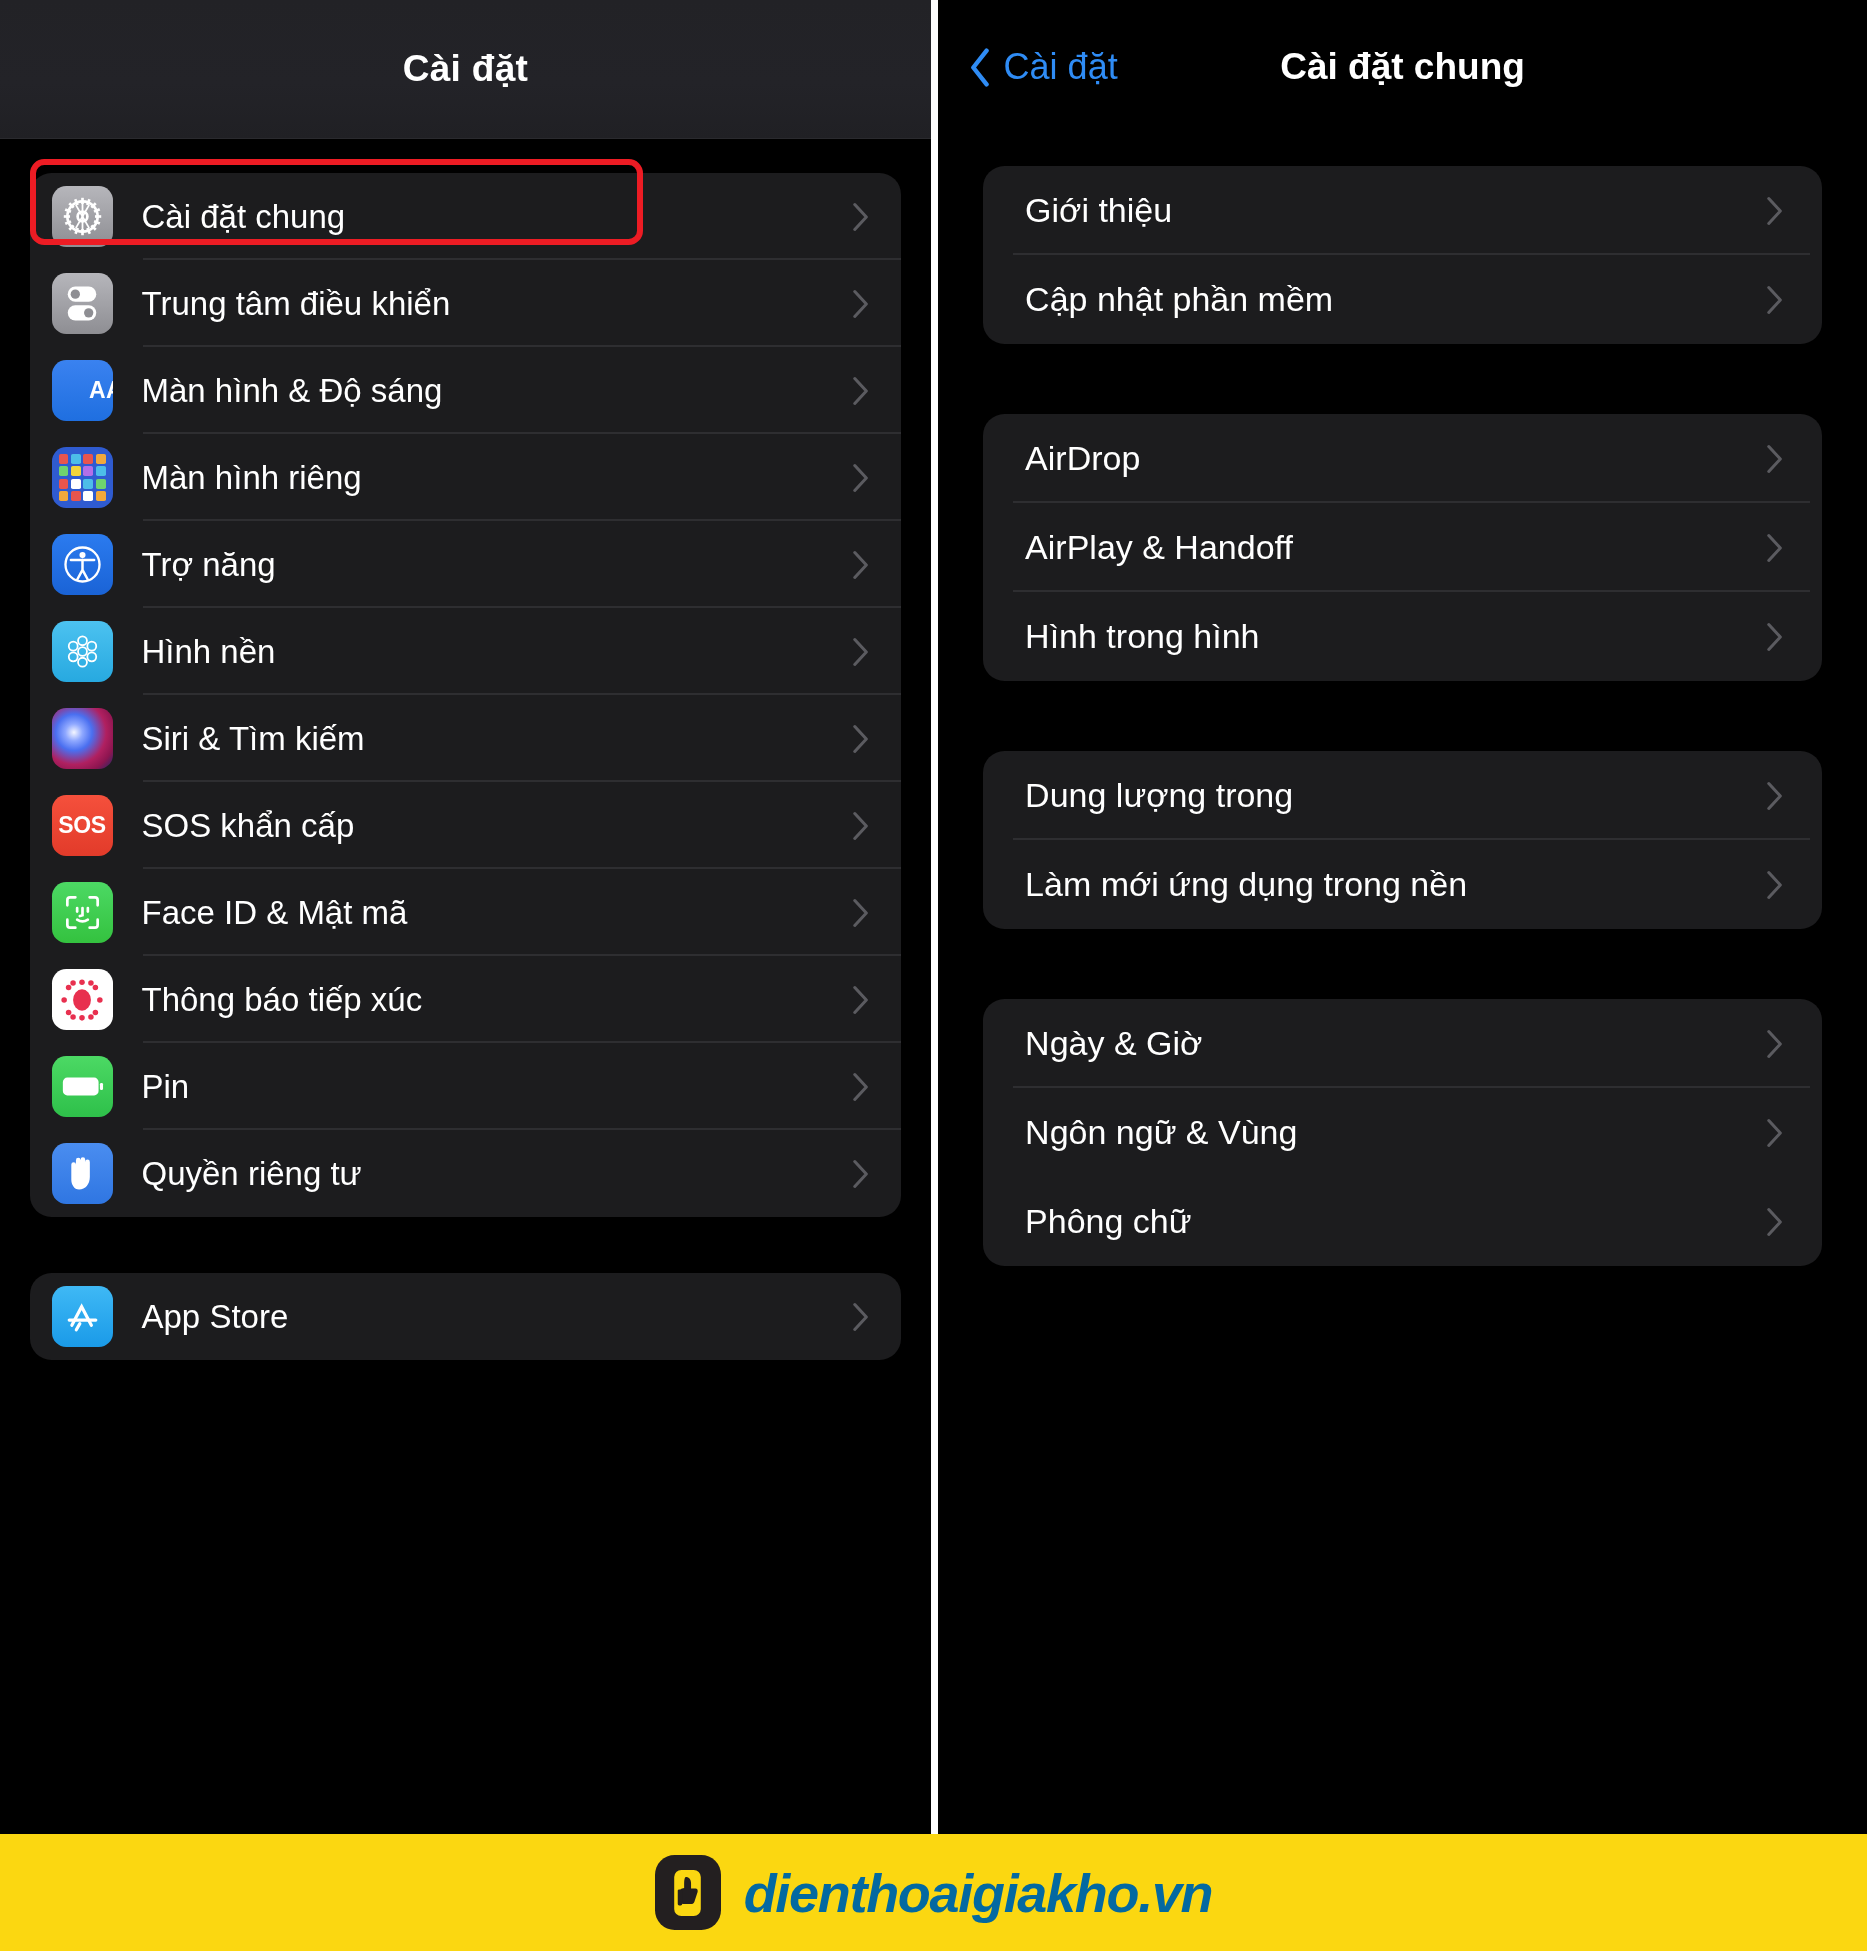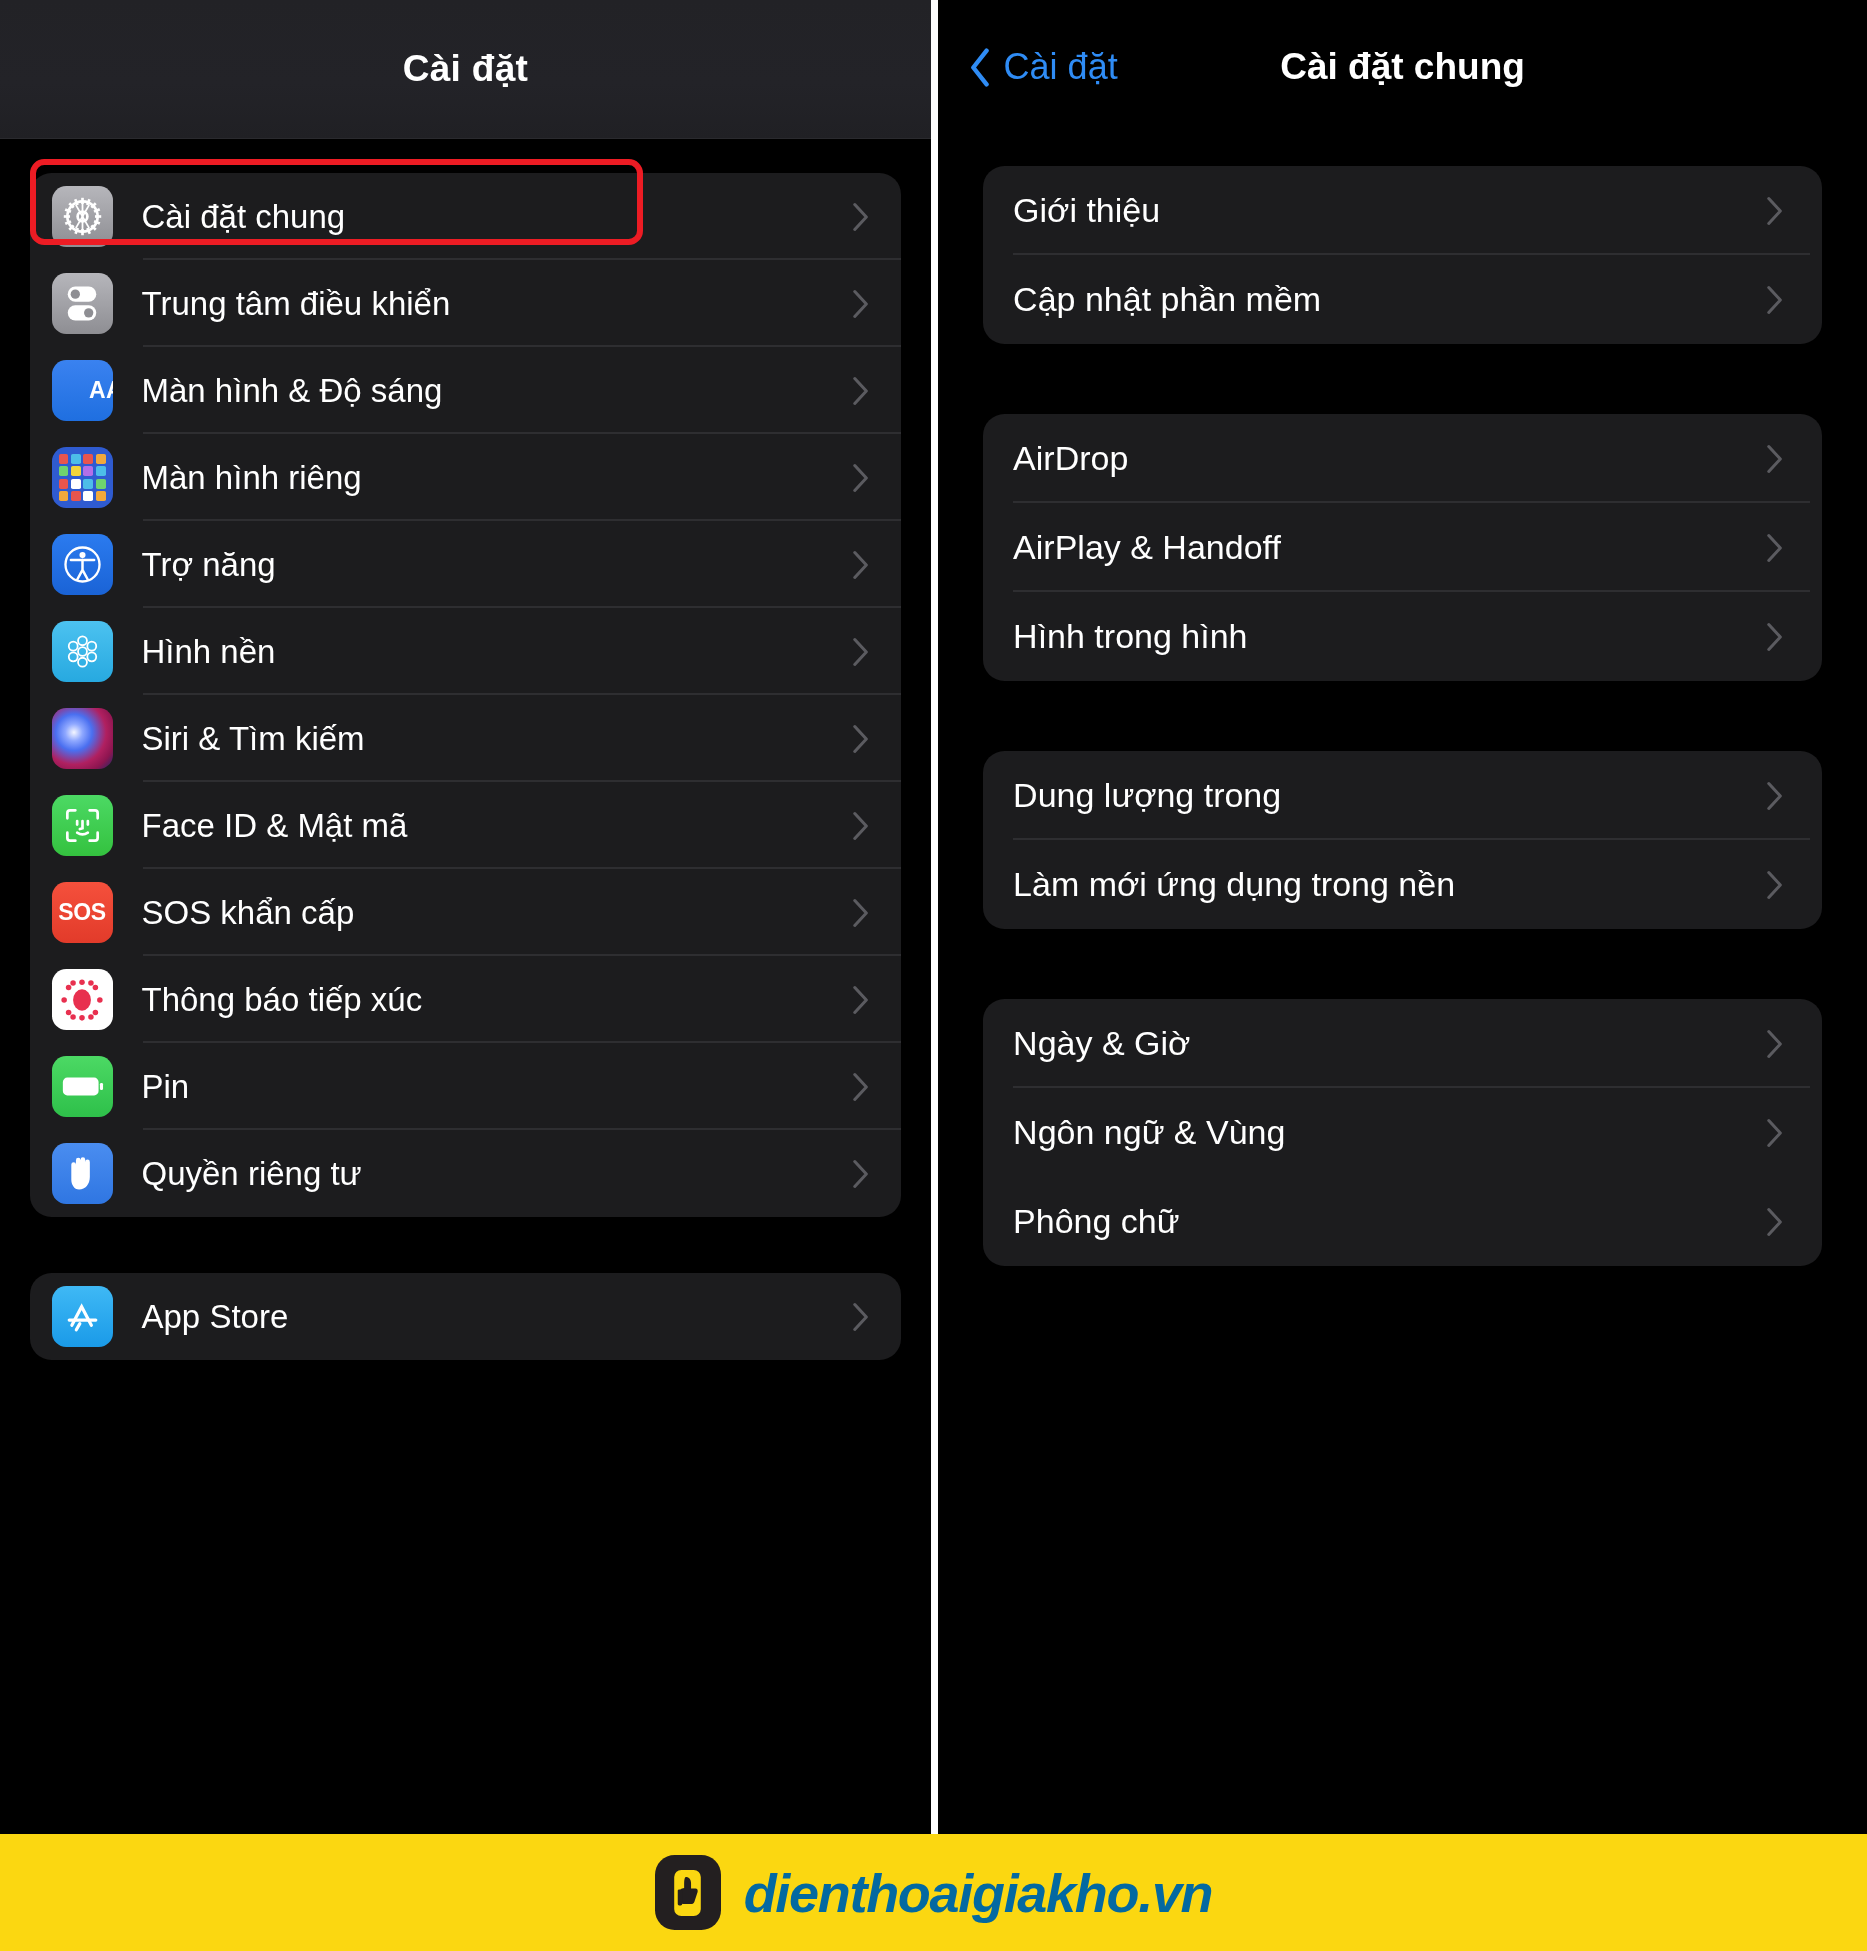--- a/index.html
+++ b/index.html
@@ -76,21 +76,21 @@
 
   .app-icon {
     width: 61px; height: 61px; border-radius: 14.3px;
     flex: none; position: relative; overflow: hidden;
     display: flex; align-items: center; justify-content: center;
   }
   .row-label {
     color: #fff; font-size: 33px; margin-left: 29px;
     white-space: nowrap;
   }
-  .panel-right .row-label { margin-left: 0; font-size: 34px; }
+  .panel-right .row-label { margin-left: 12px; font-size: 34px; }
 
   .chev {
     position: absolute; right: 32px; top: 50%;
     transform: translateY(-50%);
     width: 16px; height: 29px;
   }
   .panel-right .chev { right: 39px; }
   .chev svg { display: block; }
 
   
@@ -316,48 +316,48 @@
         <span class="row-label">Siri &amp; Tìm kiếm</span>
         <span class="chev">
           <svg width="16" height="29" viewBox="0 0 18 32">
               <path d="M2 2 L15 16 L2 30" fill="none" stroke="#5b5b60" stroke-width="3.4" stroke-linecap="round" stroke-linejoin="round"></path>
             </svg>
         </span>
         <span class="sep"></span>
       </div>
 
       <div class="row">
+        <span class="app-icon ic-sos">
+          <span>SOS</span>
+        </span>
+        <span class="row-label">SOS khẩn cấp</span>
+        <span class="chev">
+          <svg width="16" height="29" viewBox="0 0 18 32">
+              <path d="M2 2 L15 16 L2 30" fill="none" stroke="#5b5b60" stroke-width="3.4" stroke-linecap="round" stroke-linejoin="round"></path>
+            </svg>
+        </span>
+        <span class="sep"></span>
+      </div>
+
+      <div class="row">
         <span class="app-icon ic-face">
           <svg width="41" height="41" viewBox="0 0 46 46">
             <g fill="none" stroke="#fff" stroke-width="3" stroke-linecap="round">
               <path d="M6 15 V9 A3 3 0 0 1 9 6 H15"></path>
               <path d="M40 15 V9 A3 3 0 0 0 37 6 H31"></path>
               <path d="M6 31 V37 A3 3 0 0 0 9 40 H15"></path>
               <path d="M40 31 V37 A3 3 0 0 1 37 40 H31"></path>
               <path d="M17 18 V22"></path>
                 <path d="M29 18 V22"></path>
               <path d="M23 18 V26 L20 27"></path>
               <path d="M17 31 Q23 35 29 31"></path>
             </g>
           </svg>
         </span>
         <span class="row-label">Face ID &amp; Mật mã</span>
-        <span class="chev">
-          <svg width="16" height="29" viewBox="0 0 18 32">
-              <path d="M2 2 L15 16 L2 30" fill="none" stroke="#5b5b60" stroke-width="3.4" stroke-linecap="round" stroke-linejoin="round"></path>
-            </svg>
-        </span>
-        <span class="sep"></span>
-      </div>
-
-      <div class="row">
-        <span class="app-icon ic-sos">
-          <span>SOS</span>
-        </span>
-        <span class="row-label">SOS khẩn cấp</span>
         <span class="chev">
           <svg width="16" height="29" viewBox="0 0 18 32">
               <path d="M2 2 L15 16 L2 30" fill="none" stroke="#5b5b60" stroke-width="3.4" stroke-linecap="round" stroke-linejoin="round"></path>
             </svg>
         </span>
         <span class="sep"></span>
       </div>
 
       <div class="row">
         <span class="app-icon ic-exp">

